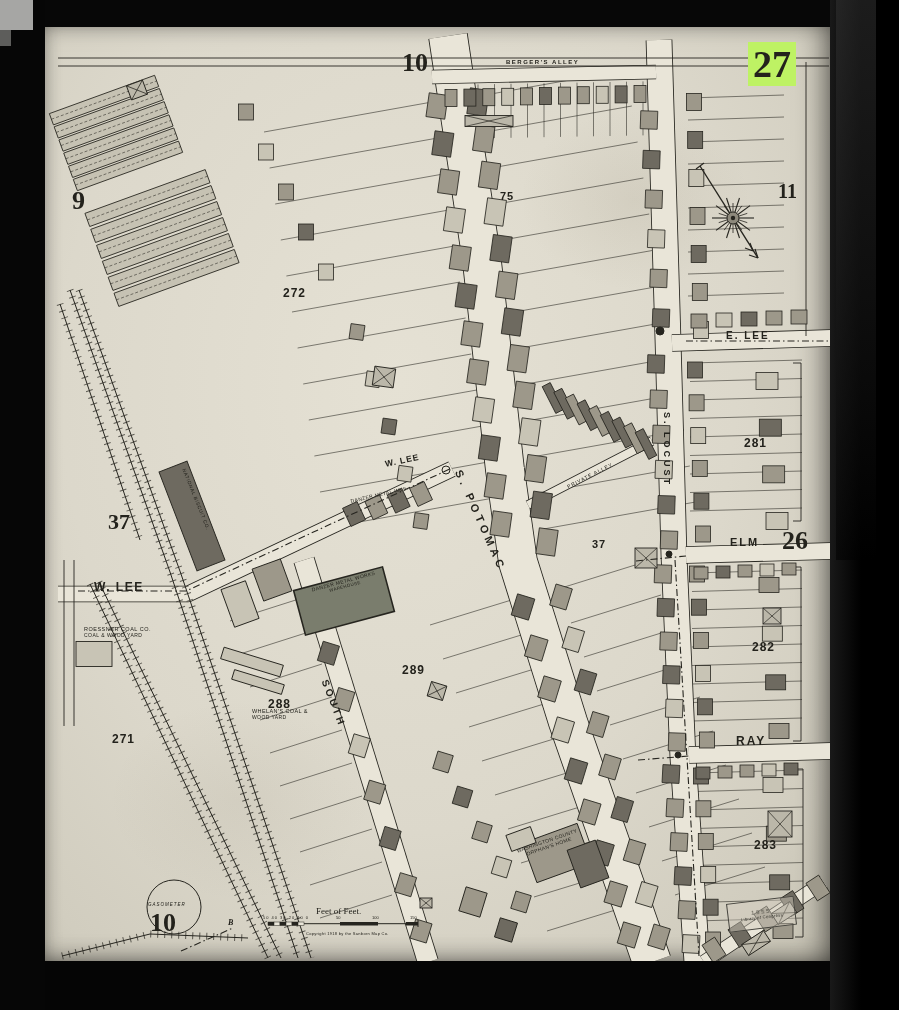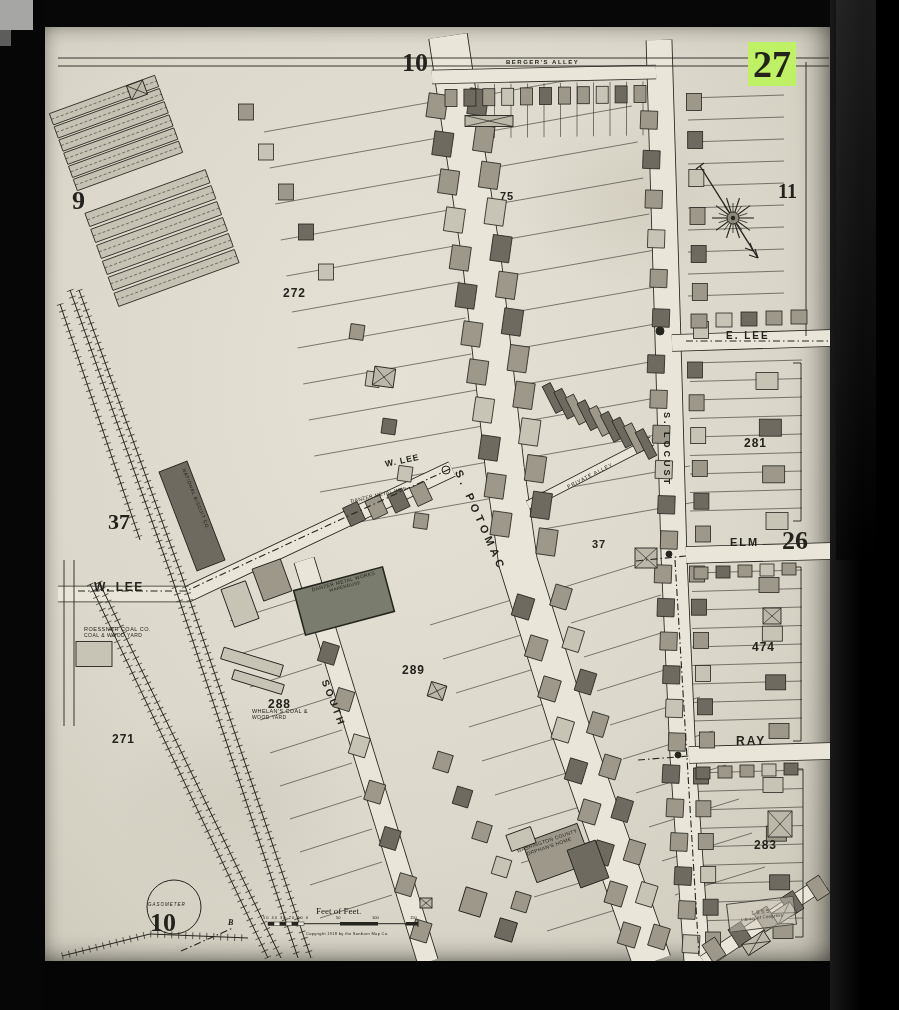--- a/index.html
+++ b/index.html
@@ -520,21 +520,21 @@
     <div class="lbl serifnum" style="left:72px;top:186px;font-size:26px;">9</div>
     <div class="lbl serifnum" style="left:402px;top:48px;font-size:26px;">10</div>
     <div class="lbl serifnum" style="left:778px;top:180px;font-size:20px;">11</div>
     <div class="lbl serifnum" style="left:108px;top:500px;font-size:22px;margin-top:9px;">37</div>
     <div class="lbl serifnum" style="left:782px;top:526px;font-size:26px;">26</div>
     <div class="lbl serifnum" style="left:150px;top:908px;font-size:26px;">10</div>
 
     <div class="lbl blk" style="left:283px;top:286px;">272</div>
     <div class="lbl blk" style="left:112px;top:732px;">271</div>
     <div class="lbl blk" style="left:744px;top:436px;">281</div>
-    <div class="lbl blk" style="left:752px;top:640px;">474</div>
+    <div class="lbl blk" style="left:752px;top:640px;">282</div>
     <div class="lbl blk" style="left:754px;top:838px;">283</div>
     <div class="lbl blk" style="left:268px;top:697px;">288</div>
     <div class="lbl blk" style="left:402px;top:663px;">289</div>
     <div class="lbl blk" style="left:500px;top:190px;font-size:11px;">75</div>
     <div class="lbl blk" style="left:592px;top:538px;font-size:11px;">37</div>
 
     <div class="lbl st" style="left:506px;top:59px;font-size:6px;letter-spacing:1.5px;">BERGER'S  ALLEY</div>
     <div class="lbl st" style="left:726px;top:330px;font-size:10px;letter-spacing:2px;">E. LEE</div>
     <div class="lbl st" style="left:662px;top:412px;font-size:9px;letter-spacing:3px;writing-mode:vertical-rl;">S. LOCUST</div>
     <div class="lbl st" style="left:730px;top:536px;font-size:11px;letter-spacing:2px;">ELM</div>

